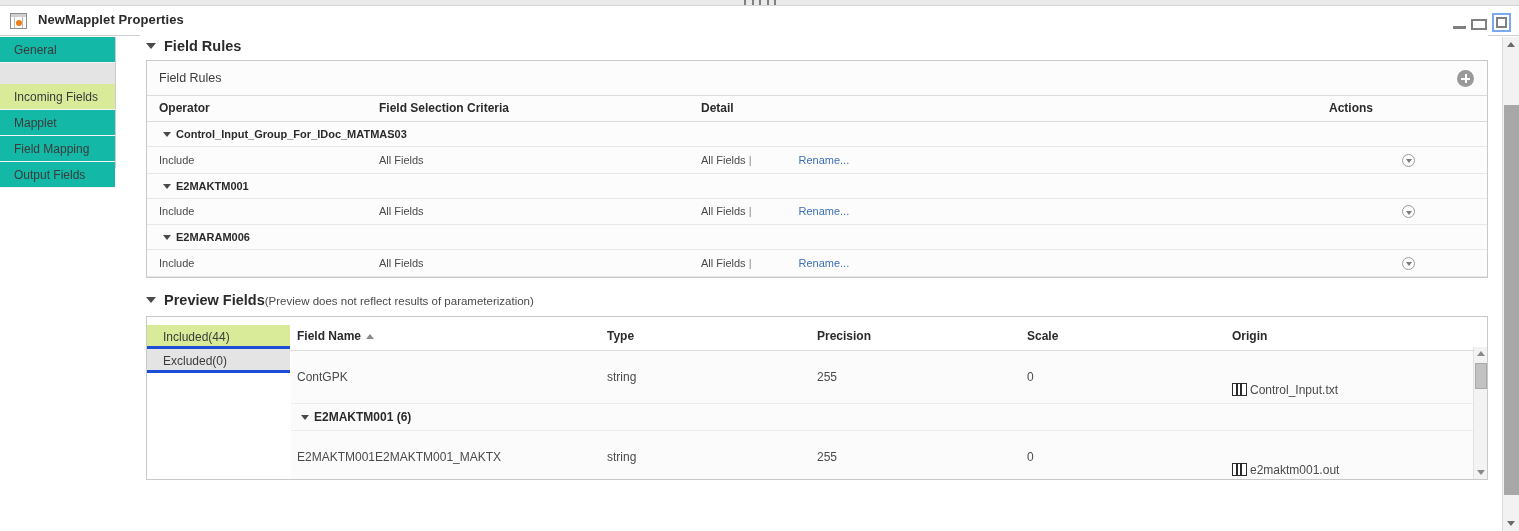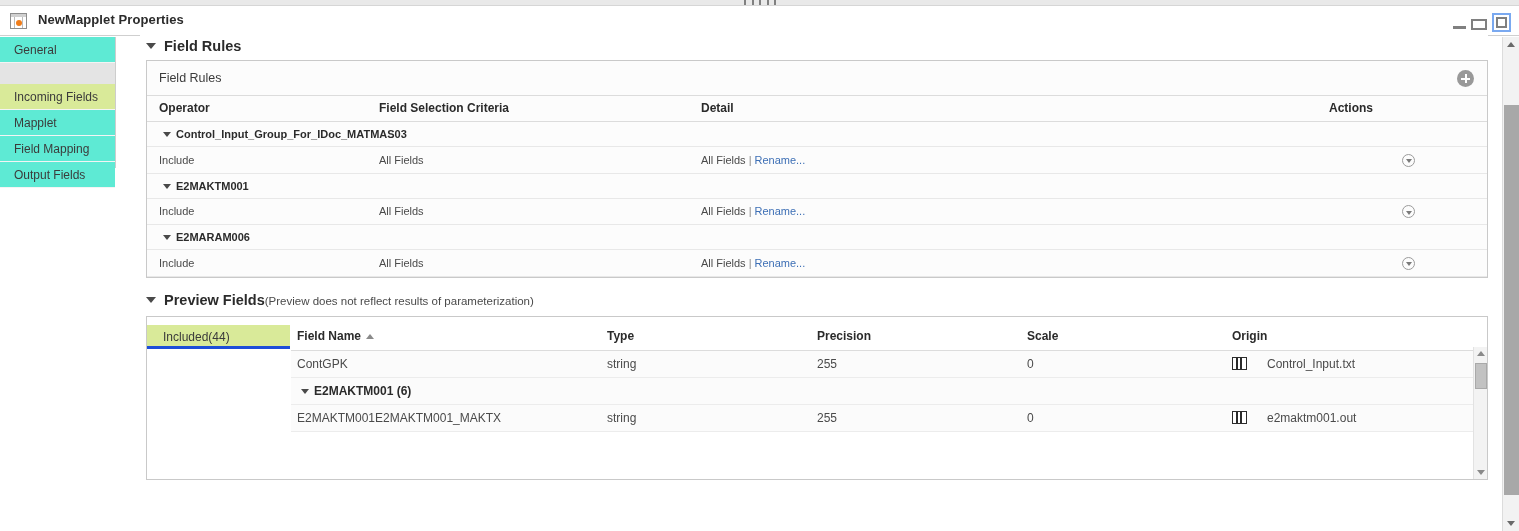--- a/index.html
+++ b/index.html
@@ -129,21 +129,21 @@
     background: #e4e4e4;
     border-right: 1px solid #cdcdcd;
   }
   .side-item {
     height: 26px;
     line-height: 26px;
     padding-left: 14px;
     font-size: 12px;
     color: #3b3b3b;
     border-bottom: 1px solid #f4f4f4;
-    background: #5eead4;
+    background: #14b8a6;
     cursor: pointer;
     white-space: nowrap;
   }
   .side-item.active {
     background: #d9ea99;
     color: #3b3b3b;
     margin-top: 21px;
   }
 
   
@@ -251,20 +251,21 @@
     border-right: 4px solid transparent;
     border-top: 5px solid #4a4a4a;
     margin-right: 5px;
     position: relative; top: -1px;
     cursor: pointer;
   }
   a.link {
     color: #3d6fb5;
     text-decoration: none;
     cursor: pointer;
+    margin-left: 44px;
   }
   .sep { color: #8a8a8a; padding: 0 3px; }
 
   .act-cell { text-align: center; padding-left: 0 !important; }
   .act-btn {
     display: inline-block;
     width: 13px; height: 13px;
     border: 1px solid #9b9b9b;
     border-radius: 50%;
     position: relative;
@@ -348,21 +349,21 @@
   }
   .sort-asc {
     display: inline-block;
     width: 0; height: 0;
     border-left: 4px solid transparent;
     border-right: 4px solid transparent;
     border-bottom: 5px solid #8a8a8a;
     margin-left: 5px;
     position: relative; top: -1px;
   }
-  .origin-cell { display: flex; align-items: center; gap: 20px; }
+  .origin-cell { display: flex; align-items: center; gap: 3px; margin-top: 26px; }
   .file-icon {
     width: 15px; height: 13px;
     border: 1.6px solid #2b2b2b;
     background: #ffffff;
     position: relative;
     flex: 0 0 15px;
   }
   .file-icon i {
     position: absolute;
     top: 0; bottom: 0;
@@ -551,20 +552,23 @@
     <div class="section-head" style="padding-top:14px;">
       <div class="caret-down"></div>
       <div class="section-title">Preview Fields</div>
       <div class="section-note">(Preview does not reflect results of parameterization)</div>
     </div>
 
     <div class="preview-panel">
       <div class="pv-tabs">
         <div class="pv-tab active">
           <span>Included(44)</span>
+        </div>
+        <div class="pv-tab">
+          <span>Excluded(0)</span>
         </div>
       </div>
 
       <div class="pv-grid-wrap">
         <table class="pvgrid">
           <colgroup>
             <col style="width:310px">
               <col style="width:210px">
               <col style="width:210px">
               <col style="width:205px">

